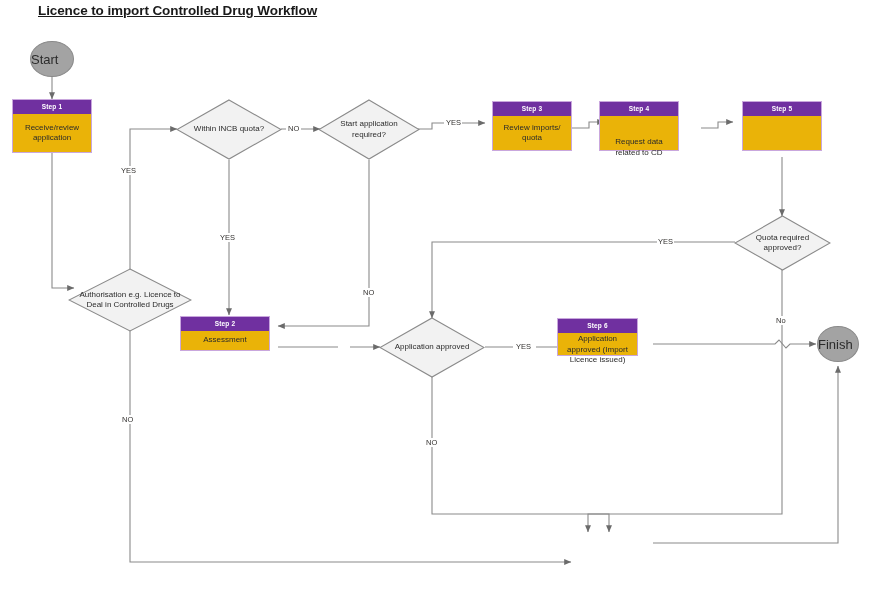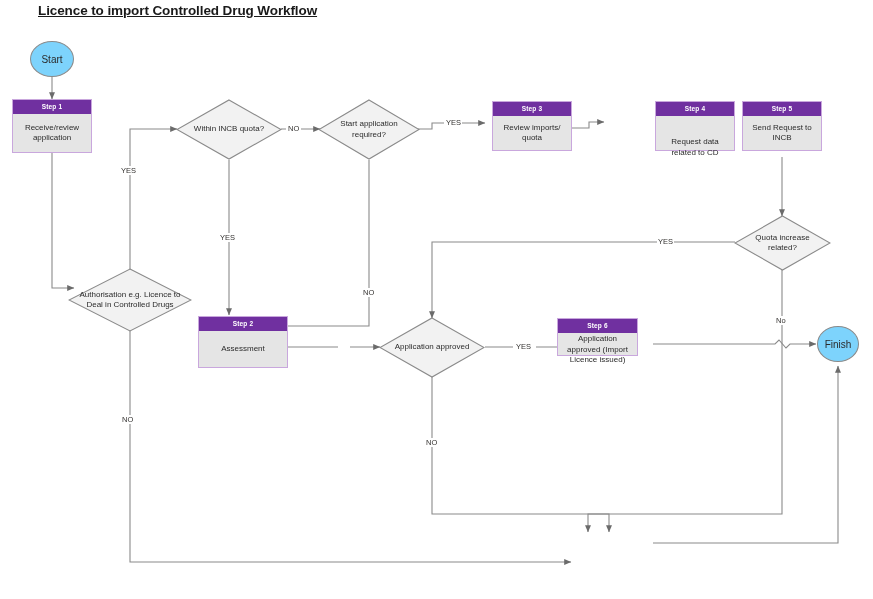--- a/index.html
+++ b/index.html
@@ -38,33 +38,32 @@
     top: 0;
     width: 873px;
     height: 599px;
     pointer-events: none;
   }
   
   .terminator {
     position: absolute;
     border: 1px solid #8a8a8a;
     border-radius: 50%;
-    background: #7dd3fc;
+    background: #a3a3a3;
     display: flex;
     align-items: center;
-    justify-content: center;
-    font-size: 10px;
+    font-size: 13px;
     color: #2b2b2b;
     box-sizing: border-box;
   }
   
   .process {
     position: absolute;
     box-sizing: border-box;
-    background: #e5e5e5;
+    background: #eab308;
     border: 1px solid #c9a7dd;
     display: flex;
     flex-direction: column;
   }
   .process .hdr {
     background: #7030a0;
     color: #ffffff;
     font-size: 6.5px;
     font-weight: bold;
     text-align: center;
@@ -204,38 +203,37 @@
       <polygon points="51,1 101,30.5 51,60 1,30.5" fill="#f2f2f2" stroke="#8a8a8a" stroke-width="1.1"></polygon>
     </svg>
     <div class="dlabel">Start application required?</div>
   </div>
 
   <div class="process" style="left:492px; top:101px; width:80px; height:50px;">
     <div class="hdr">Step 3</div>
     <div class="bdy">Review imports/ quota</div>
   </div>
 
-  <div class="process" style="left:655px; top:101px; width:80px; height:50px;gap:20px;">
+  <div class="process" style="left:599px; top:101px; width:80px; height:50px;gap:20px;">
     <div class="hdr">Step 4</div>
     <div class="bdy">Request  data related to CD</div>
   </div>
 
   <div class="process" style="left:742px; top:101px; width:80px; height:50px;">
     <div class="hdr">Step 5</div>
-    <div class="bdy">Send Request to INCB</div>
   </div>
 
   <div class="decision" style="left:734px; top:215px; width:97px; height:56px;">
     <svg width="97" height="56" xmlns="http://www.w3.org/2000/svg">
       <polygon points="48.5,1 96,28 48.5,55 1,28" fill="#f2f2f2" stroke="#8a8a8a" stroke-width="1.1"></polygon>
     </svg>
-    <div class="dlabel">Quota increase related?</div>
-  </div>
-
-  <div class="process" style="left:198px; top:316px; width:90px; height:52px;">
+    <div class="dlabel">Quota required approved?</div>
+  </div>
+
+  <div class="process" style="left:180px; top:316px; width:90px; height:35px;">
     <div class="hdr">Step 2</div>
     <div class="bdy">Assessment</div>
   </div>
 
   <div class="decision" style="left:379px; top:317px; width:106px; height:61px;">
     <svg width="106" height="61" xmlns="http://www.w3.org/2000/svg">
       <polygon points="53,1 105,30.5 53,60 1,30.5" fill="#f2f2f2" stroke="#8a8a8a" stroke-width="1.1"></polygon>
     </svg>
     <div class="dlabel">Application approved</div>
   </div>

